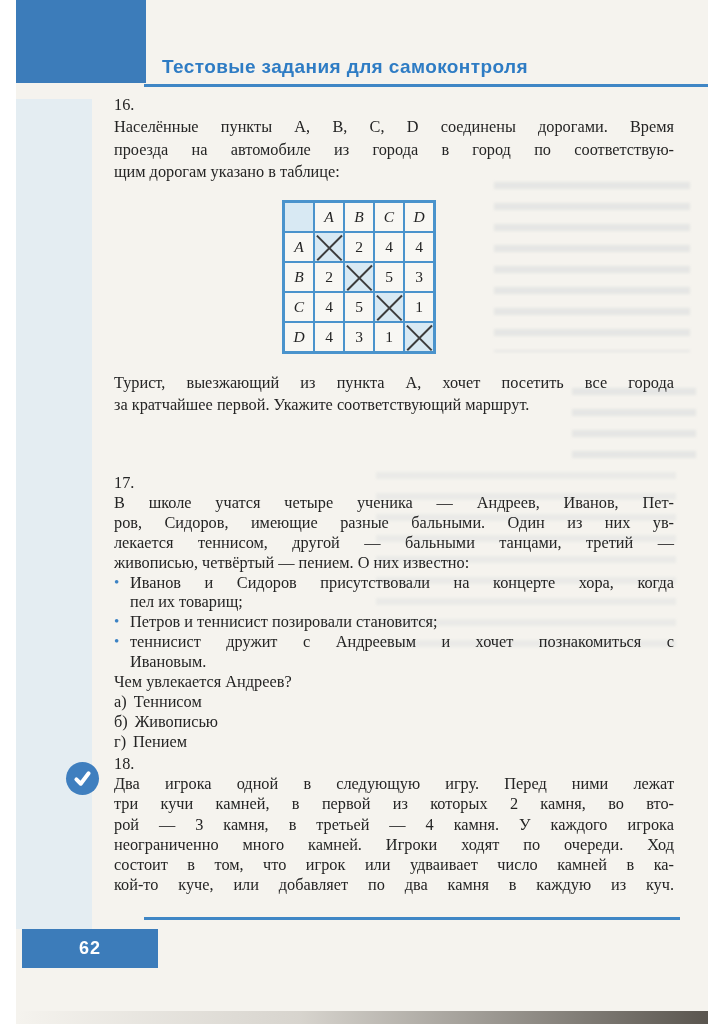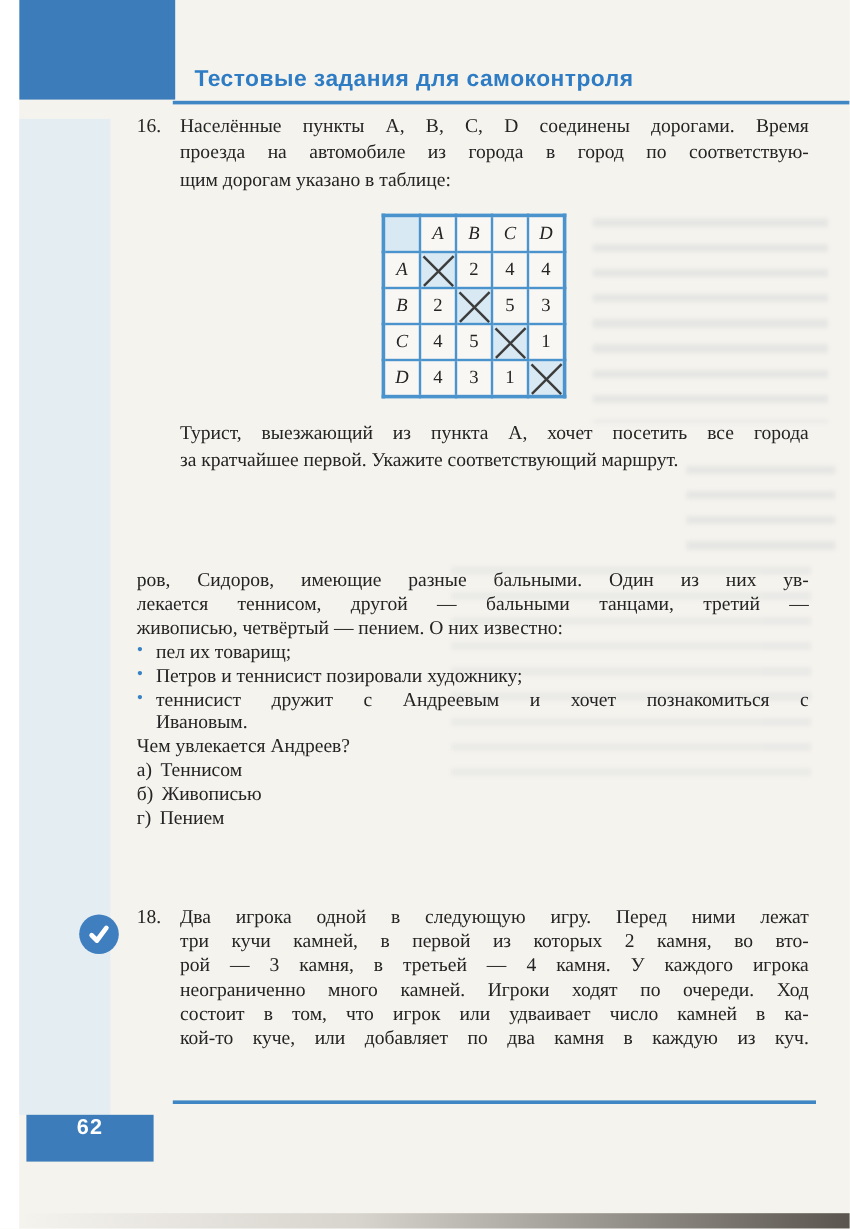--- a/index.html
+++ b/index.html
@@ -23,21 +23,21 @@
   .title-underline{position:absolute;left:128px;top:84px;width:564px;height:3px;background:#3f86c5;}
 
   
   .ghost{position:absolute;filter:blur(1.6px);
     background:repeating-linear-gradient(to bottom,rgba(125,145,165,.13) 0 7px,rgba(125,145,165,0) 7px 21px);}
   .g1{left:478px;top:182px;width:196px;height:170px;}
   .g2{left:556px;top:388px;width:124px;height:76px;}
   .g3{left:360px;top:472px;width:300px;height:188px;opacity:.7;}
 
   
-  .q{position:absolute;left:98px;width:560px;display:flex;font-size:16.3px;}
+  .q{position:absolute;left:98px;width:560px;display:flex;font-size:16.3px;flex-direction:column;}
   .q-num{width:36px;flex:none;}
   .q-body{flex:1;min-width:0;}
   .ln{white-space:nowrap;}
   .j{white-space:normal;text-align:justify;text-align-last:justify;}
   .q16{top:94px;line-height:22.3px;}
   .q17{top:473px;line-height:19.9px;}
   .q18{top:754px;line-height:20.2px;}
   .opt .lbl{margin-right:7px;}
   .opt .it{font-style:italic;letter-spacing:.6px;}
 
@@ -66,23 +66,23 @@
 
   
   .check-badge{
     position:absolute;left:50px;top:762px;width:33px;height:33px;border-radius:50%;
     background:#3f7fbf;display:flex;align-items:center;justify-content:center;
   }
 
   
   .bottom-rule{position:absolute;left:128px;top:917px;width:536px;height:3px;background:#3f86c5;}
   .pagenum-box{
-    position:absolute;left:6px;top:929px;width:106px;height:39px;background:#3c7cba;
+    position:absolute;left:6px;top:929px;width:136px;height:39px;background:#3c7cba;
     color:#fff;font-family:"Liberation Sans",sans-serif;font-weight:bold;font-size:18px;
-    display:flex;justify-content:center;letter-spacing:1px;
+    display:flex;align-items:center;justify-content:center;letter-spacing:1px;
   }
   .photo-edge{
     position:absolute;left:0;bottom:0;width:708px;height:13px;
     background:linear-gradient(to right,rgba(80,72,60,0) 0%,rgba(80,72,60,.18) 40%,rgba(45,40,33,.8) 100%);
   }
 </style>
 </head>
 <body>
 
 <div class="page">
@@ -152,36 +152,39 @@
       </tbody>
         </table>
 
       <div class="ln j">Турист, выезжающий из пункта A, хочет посетить все города</div>
       <div class="ln">за кратчайшее первой. Укажите соответствующий маршрут.</div>
 
     </div>
   </div>
 
   <div class="q q17">
+    <div class="q-num">17.</div>
     <div class="q-body">
+      <div class="ln j">В школе учатся четыре ученика — Андреев, Иванов, Пет-</div>
       <div class="ln j">ров, Сидоров, имеющие разные бальными. Один из них ув-</div>
       <div class="ln j">лекается теннисом, другой — бальными танцами, третий —</div>
       <div class="ln">живописью, четвёртый — пением. О них известно:</div>
 
       <div>
         <div class="bullet">
           <span class="bdot">•</span>
           <div class="btxt">
+            <div class="ln j">Иванов и Сидоров присутствовали на концерте хора, когда</div>
             <div class="ln">пел их товарищ;</div>
           </div>
         </div>
         <div class="bullet">
           <span class="bdot">•</span>
           <div class="btxt">
-            <div class="ln">Петров и теннисист позировали художнику;</div>
+            <div class="ln">Петров и теннисист позировали становится;</div>
           </div>
         </div>
         <div class="bullet">
           <span class="bdot">•</span>
           <div class="btxt">
             <div class="ln j">теннисист дружит с Андреевым и хочет познакомиться с</div>
             <div class="ln">Ивановым.</div>
           </div>
         </div>
       </div>

